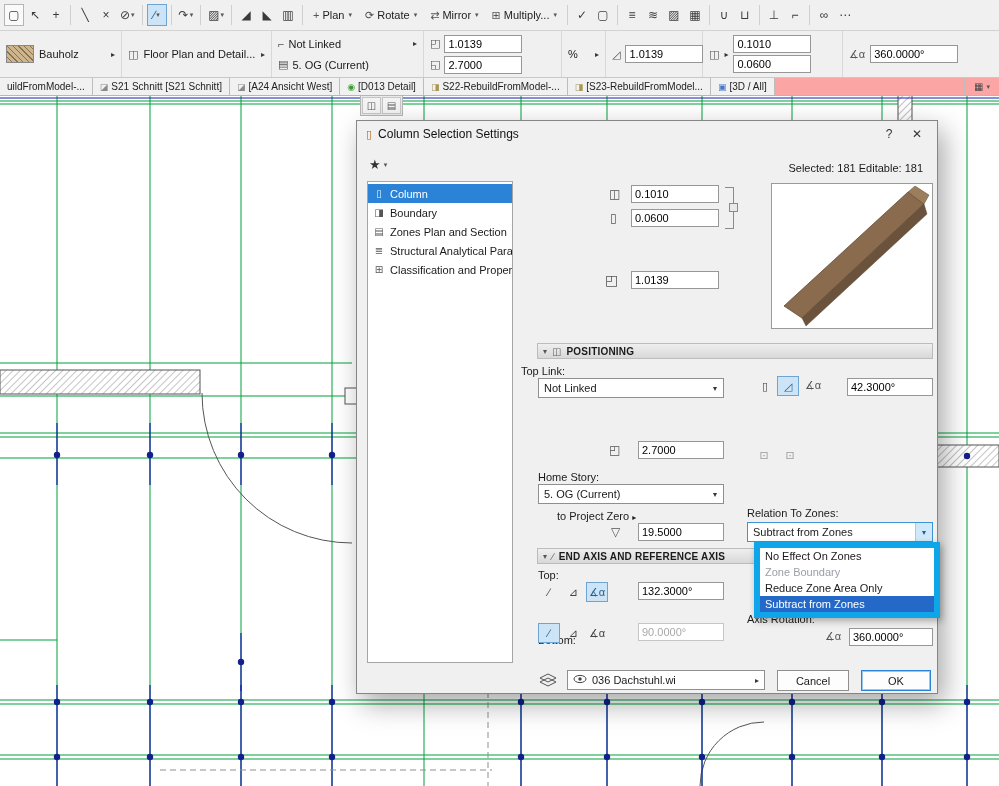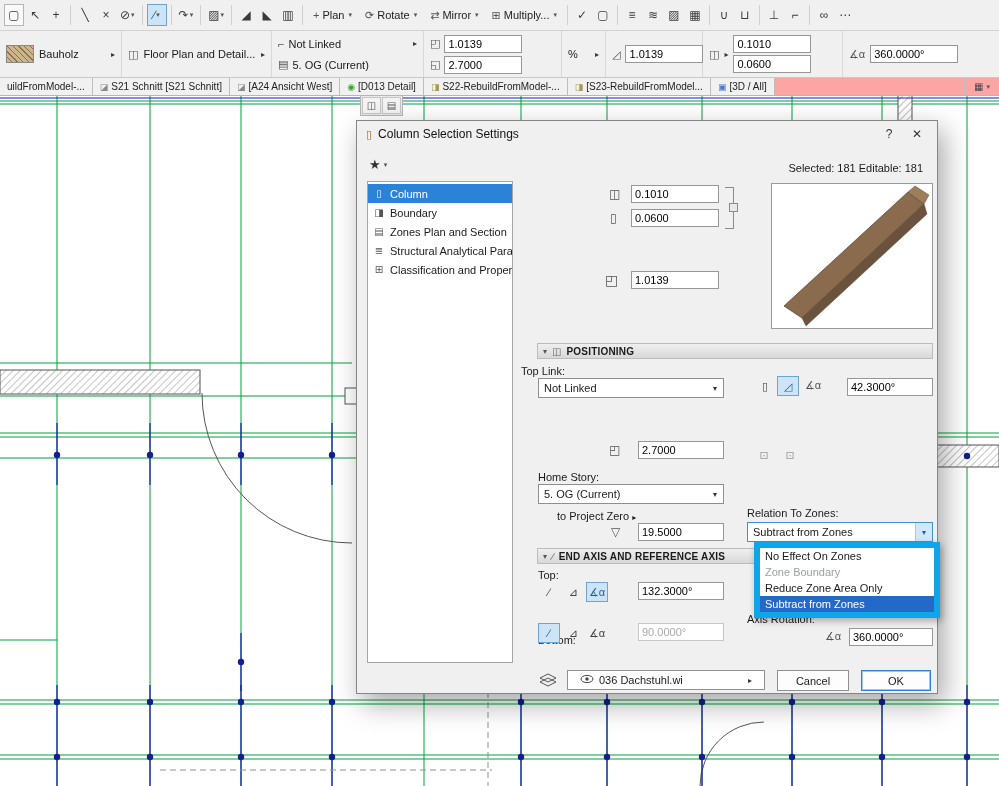--- a/index.html
+++ b/index.html
@@ -101,21 +101,21 @@
 
   .icbtn{position:absolute;width:22px;height:20px;border:1px solid transparent;display:flex;align-items:center;
          justify-content:center;font-size:11px;color:#444;box-sizing:border-box;}
   .icbtn.on{background:#cde4f7;border-color:#6ea4d4;color:#1f5f94;}
   .icbtn.dim{color:#9a9a9a;}
 
   .pbtn{position:absolute;height:21px;background:#fdfdfd;border:1px solid #8f8f8f;display:flex;align-items:center;
         justify-content:center;box-sizing:border-box;}
   .pbtn.def{border-color:#2b83d8;box-shadow:inset 0 0 0 1px #9cc6ea;}
   .laycombo{position:absolute;left:210px;top:549px;width:198px;height:20px;background:#fff;border:1px solid #8f8f8f;
-            display:flex;align-items:center;gap:5px;padding:0 12px;box-sizing:border-box;}
+            display:flex;align-items:center;gap:5px;padding:0 5px;box-sizing:border-box;}
   .laycombo .cv{flex:1;white-space:nowrap;overflow:hidden;}
   .layic{position:absolute;left:182px;top:552px;}
 </style>
 </head>
 <body>
 
 <div class="tb1">
   <div class="tbtn framed">
       <span>▢</span>
     </div>

